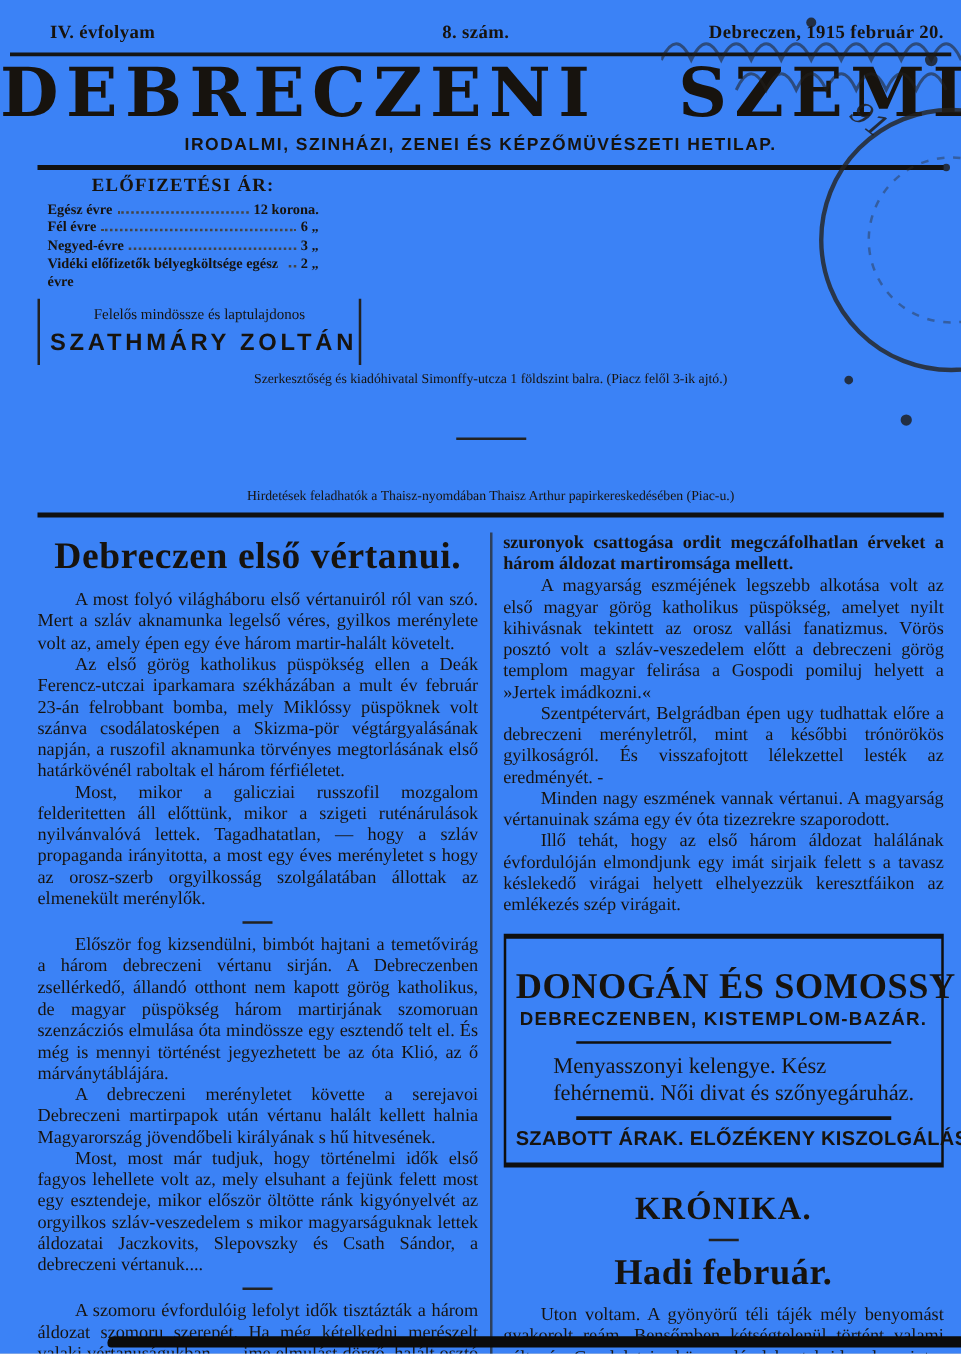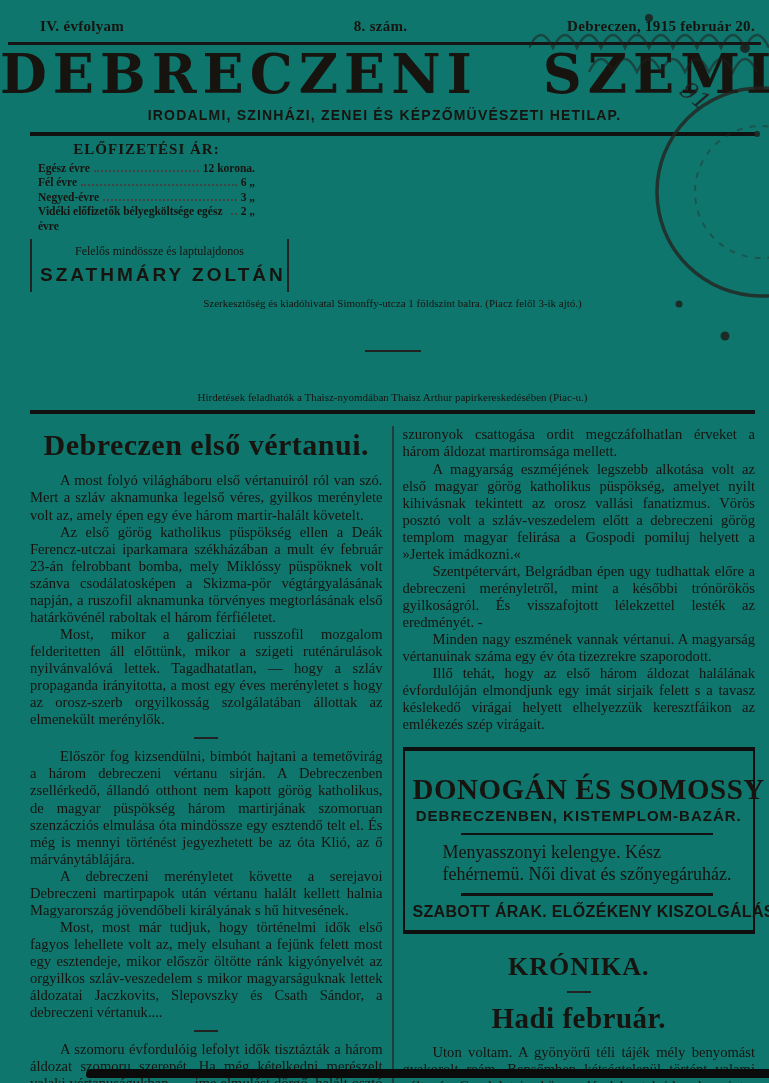--- a/index.html
+++ b/index.html
@@ -1,20 +1,20 @@
 <!DOCTYPE html>
 <html><head>
 <meta charset="utf-8">
 <style>
   html,body{margin:0;padding:0;background:#d8d6d2;}
   .page{
     position:relative;
     width:769px;height:1083px;
     margin:0 auto;
-    background:#0f766e;
+    background:#3b82f6;
     color:#17130e;
     font-family:"Liberation Serif", serif;
     overflow:hidden;
     box-sizing:border-box;
   }
   
   .issue-row{
     display:flex;justify-content:space-between;align-items:baseline;
     padding:18px 14px 0 40px;
     font-weight:bold;font-size:15px;letter-spacing:.3px;
@@ -82,21 +82,21 @@
     letter-spacing:.5px;
     white-space:nowrap;
   }
   p.body-p{
     margin:0;
     font-size:14.6px;
     line-height:1.17;
     text-align:justify;
     text-indent:30px;
   }
-  p.body-p.noindent{text-indent:0;}
+  p.body-p.noindent{text-indent:0;font-weight:bold;}
   .dash-div{width:24px;height:2px;background:#222;margin:9px auto;}
   
   .adbox{
     margin-top:13px;
     border:2.5px solid #0f0f0f;
     border-top-width:4px;
     border-bottom-width:4px;
     padding:23px 8px 9px 8px;
     text-align:center;
   }

